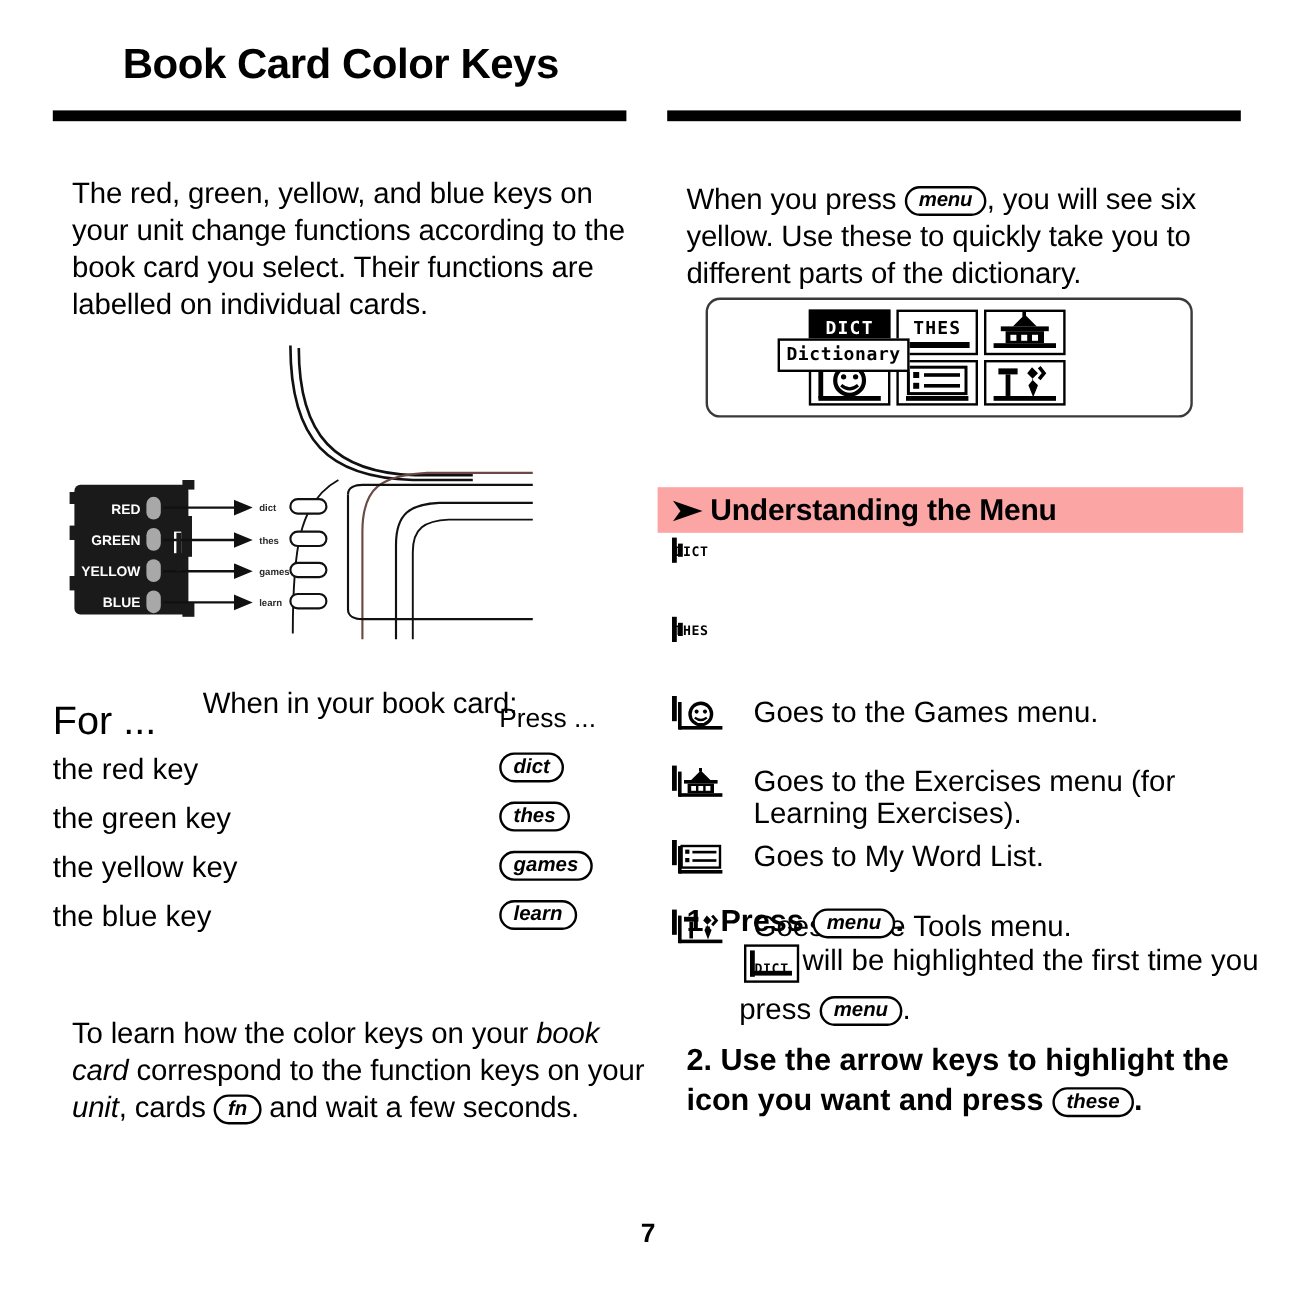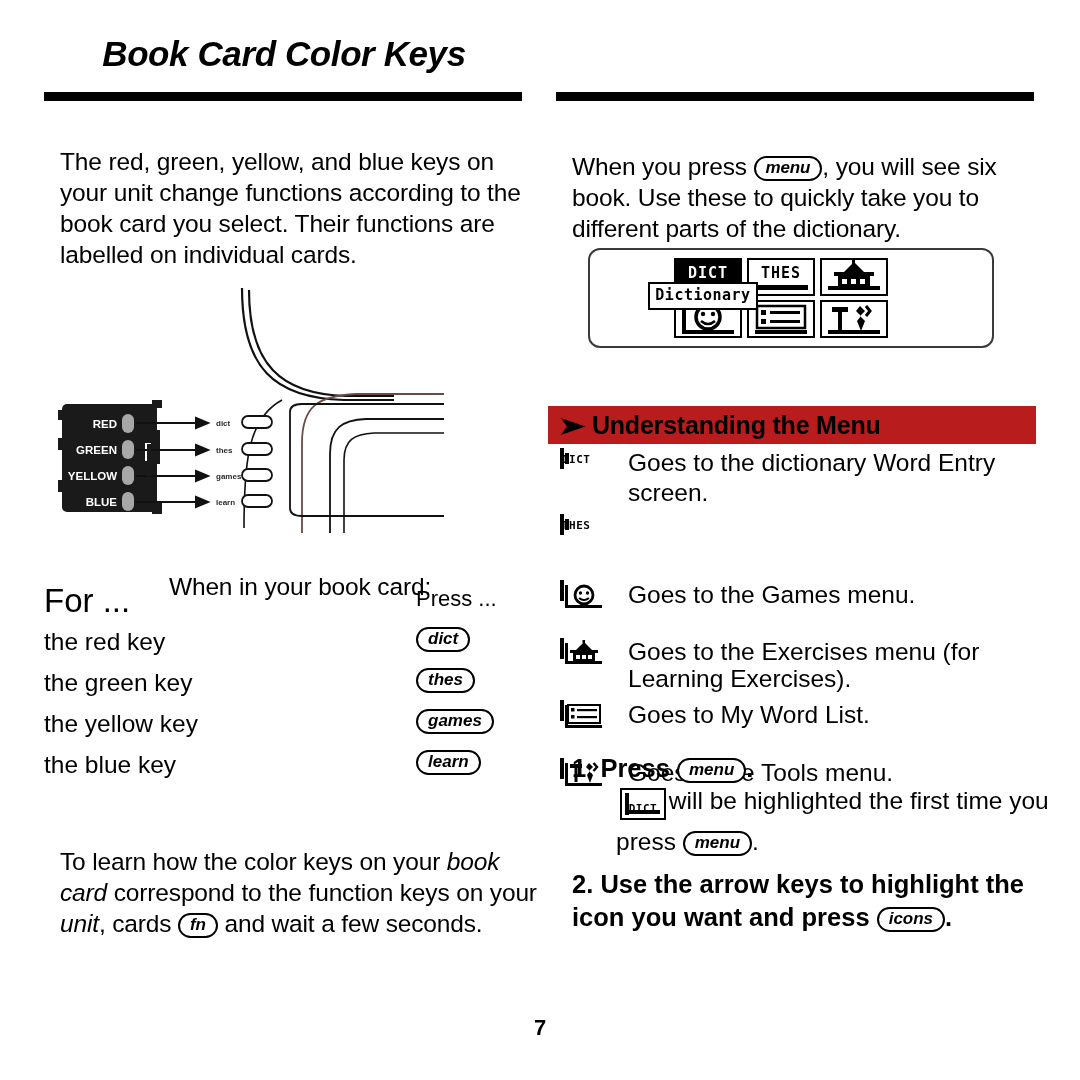--- a/index.html
+++ b/index.html
@@ -14,21 +14,21 @@
   .col{position:absolute;top:0;width:480px;height:1080px;}
   .col-left{left:44px;}
   .col-right{left:556px;}
 
   
   .h-title{
     font-size:35px;font-weight:bold;text-align:center;
     letter-spacing:-0.4px;margin:0;padding:0;
     line-height:1.05;
   }
-  .h-left{position:absolute;left:0;top:36px;width:480px;font-style:italic;}
+  .h-left{position:absolute;left:0;top:36px;width:480px;}
   .h-right{position:absolute;left:0;top:42px;width:480px;}
   .rule{position:absolute;height:9px;background:#000;}
   .rule-left{left:44px;top:92px;width:478px;}
   .rule-right{left:556px;top:92px;width:478px;}
 
   
   .para{
     font-size:24.5px;line-height:31px;margin:16px;
     letter-spacing:-0.15px;
   }
@@ -51,21 +51,21 @@
 
   .kt-row{position:relative;height:41px;}
   .kt-label{position:absolute;left:0;top:0;font-size:24.5px;line-height:30px;}
   .kt-press{position:absolute;left:372px;top:0;width:108px;text-align:left;}
   .kt-head .kt-label{font-size:33px;}
   .kt-head .kt-press{font-size:22px;left:372px;}
 
   
   #right-intro{position:absolute;left:0;top:135px;width:480px;}
   #lcd{position:absolute;left:32px;top:248px;width:406px;height:100px;}
-  #umenu{position:absolute;left:-8px;top:406px;width:488px;height:38px;background:#b91c1c;}
+  #umenu{position:absolute;left:-8px;top:406px;width:488px;height:38px;background:#fca5a5;}
   #umenu .inner{
     position:absolute;left:14px;top:5px;font-size:25px;font-weight:bold;
     letter-spacing:-0.2px;
   }
   .arrowglyph{font-size:24px;display:inline-block;transform:scaleX(1.35);margin-right:10px;}
   #iconlist{position:absolute;left:0;top:448px;width:480px;}
   .il-row{position:relative;margin-bottom:2px;}
   .il-icon{position:absolute;left:4px;top:2px;}
   .il-text{margin-left:72px;font-size:24.5px;line-height:30px;}
   .il-text.tight{line-height:27px;}
@@ -231,21 +231,21 @@
         <span class="kt-press"><span class="key">learn</span></span>
       </div>
     </div>
 
     <p class="para" id="left-outro"><span>To learn how the color keys on your </span><span class="it">book card</span><span> correspond to the function keys on your </span><span class="it">unit</span><span>, cards </span><span class="key">fn</span><span> and wait a few seconds.</span></p>
   </div>
 
   <div class="col col-right">
 
 
-    <p class="para" id="right-intro"><span>When you press </span><span class="key">menu</span><span>, you will see six book. Use these to quickly take you to different parts of the dictionary.</span></p>
+    <p class="para" id="right-intro"><span>When you press </span><span class="key">menu</span><span>, you will see six yellow. Use these to quickly take you to different parts of the dictionary.</span></p>
 
     <div id="lcd">
       <div class="lcd-frame">
         <div class="lcd-grid">
 
           <div class="mi hl" style="left:0px;top:0px;">
             <span class="mi-lbl">DICT</span>
             <span class="mi-base"></span>
           </div>
 
@@ -313,21 +313,20 @@
     <div id="iconlist">
 
       <div class="il-row" style="height:64px;">
         <span class="il-icon">
           <span class="tile">
             <span class="tl-spine"></span>
             <span class="tl-lbl">DICT</span>
             <span class="tl-base"></span>
           </span>
         </span>
-        <div class="il-text">Goes to the dictionary Word Entry screen.</div>
       </div>
 
       <div class="il-row" style="height:64px;">
         <span class="il-icon">
           <span class="tile">
             <span class="tl-spine"></span>
             <span class="tl-lbl">THES</span>
             <span class="tl-base"></span>
           </span>
         </span>
@@ -414,19 +413,19 @@
           <span class="tile" style="width:46px;height:32px;display:inline-block;">
             <span class="tl-spine"></span>
             <span class="tl-lbl">DICT</span>
             <span class="tl-base"></span>
           </span>
         </span><span> will be highlighted the first time you press </span><span class="key">menu</span><span>.</span>
       </div>
 
       <div class="step step-bold" style="margin-top:10px;">
         <span>2.</span>
-        <span>Use the arrow keys to highlight the icon you want and press </span><span class="key">icons</span><span>.</span>
+        <span>Use the arrow keys to highlight the icon you want and press </span><span class="key">these</span><span>.</span>
       </div>
     </div>
   </div>
 
   <div id="pageno">7</div>
 </div>
 
 </body></html>

